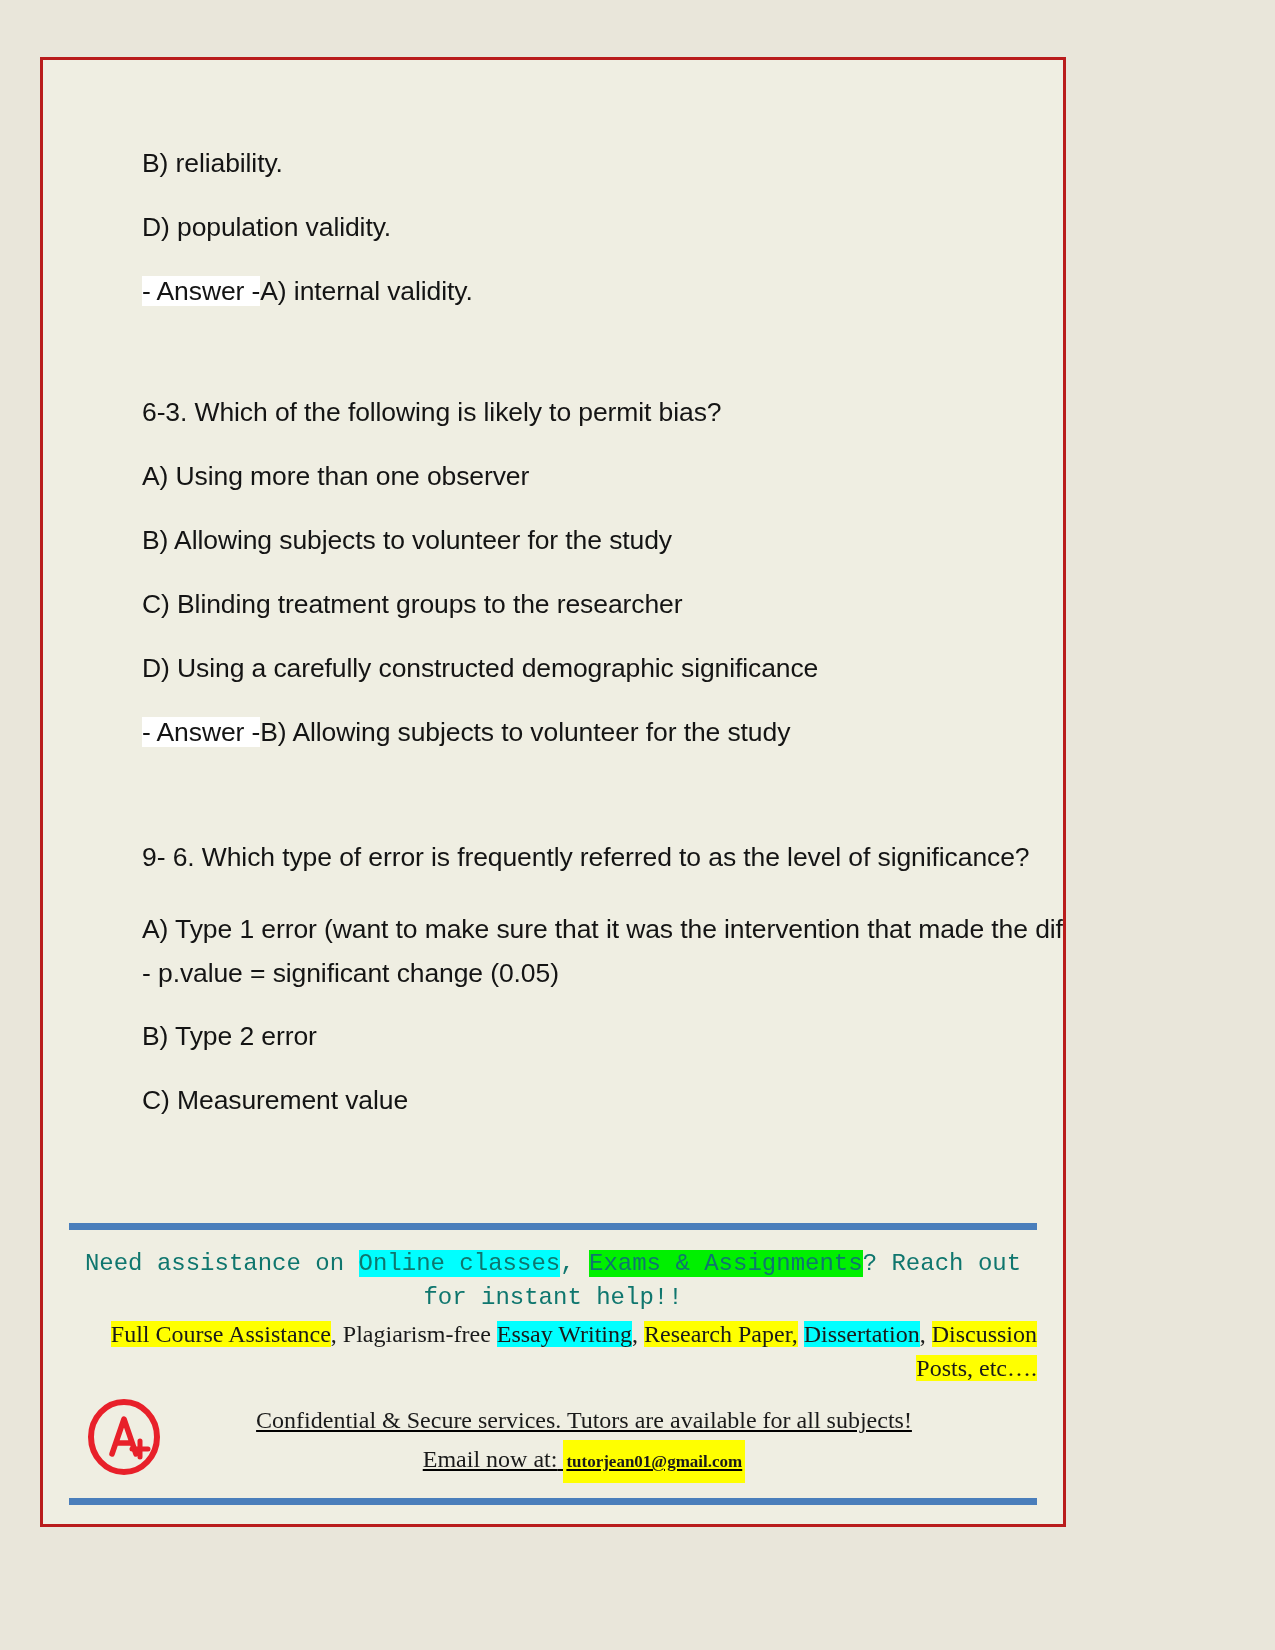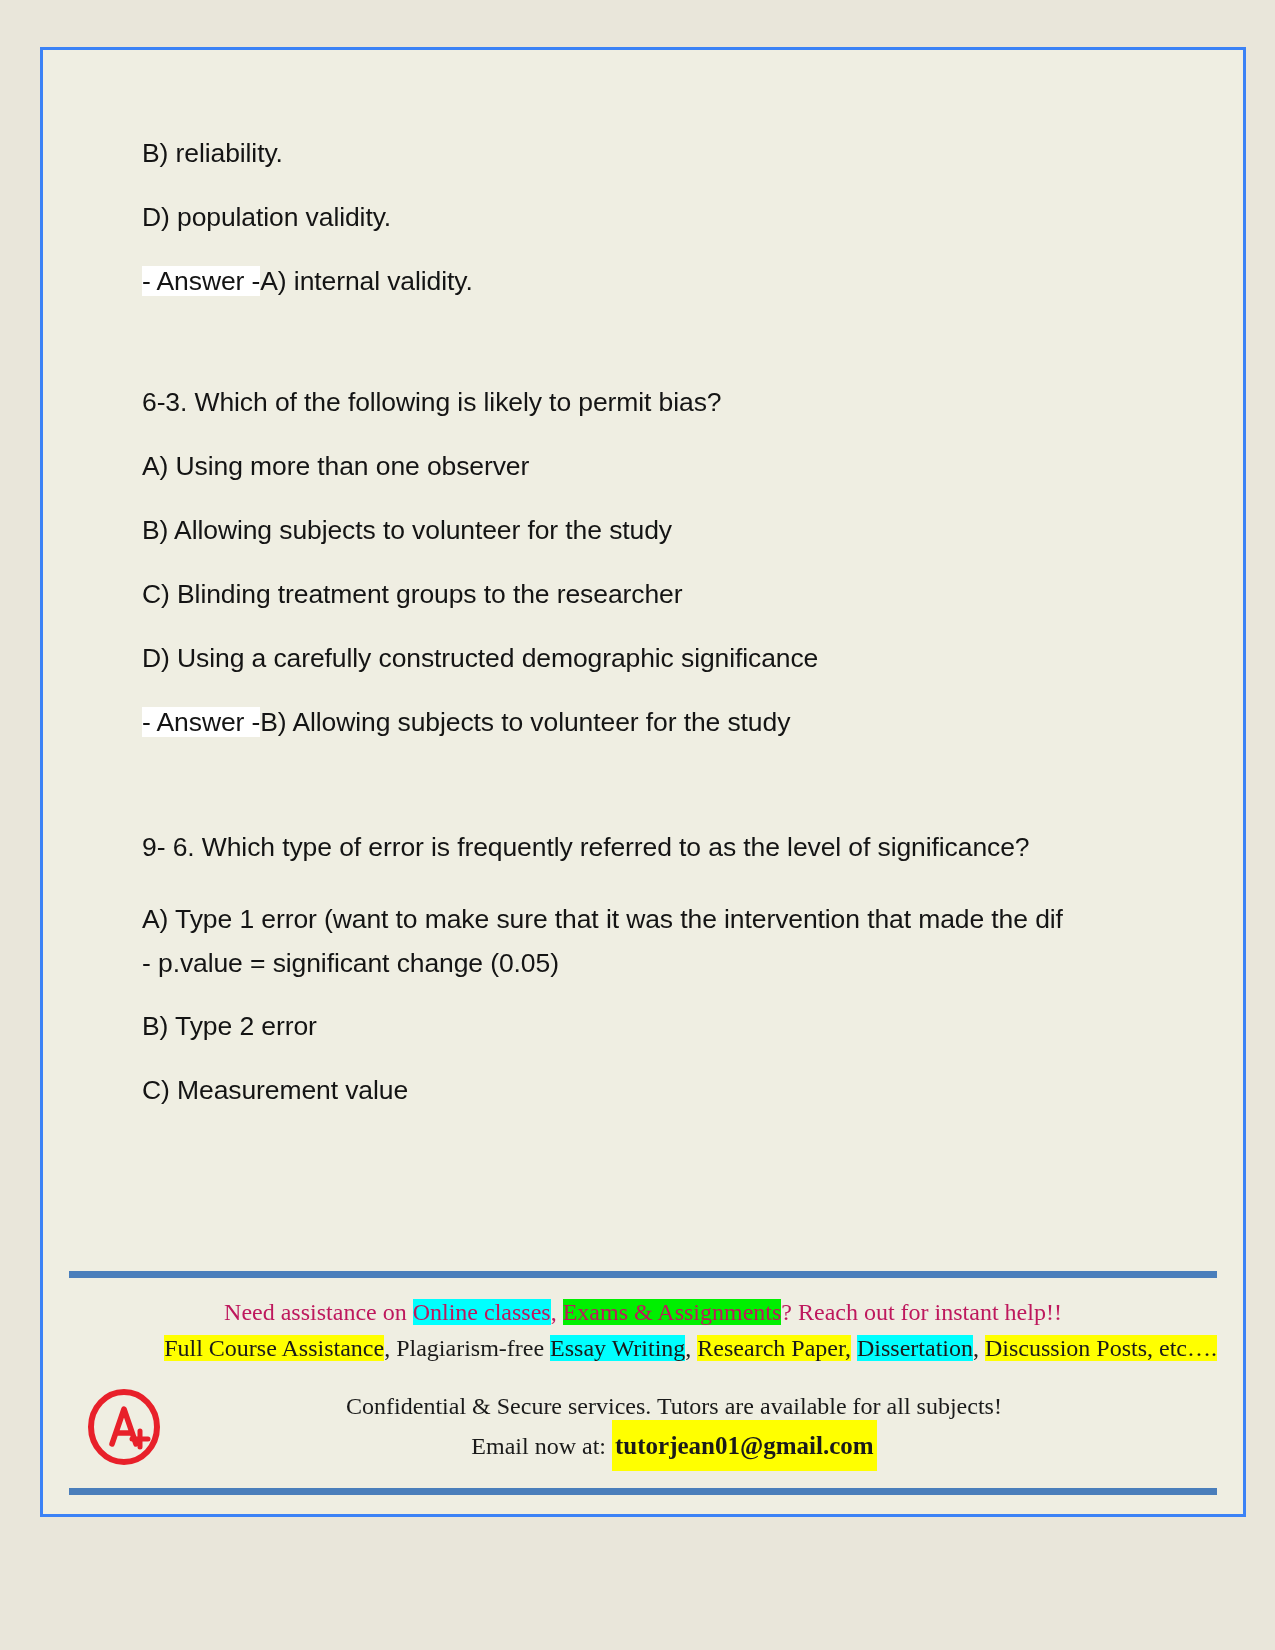--- a/index.html
+++ b/index.html
@@ -10,25 +10,25 @@
   body {
     width: 1275px;
     height: 1650px;
     font-family: "Liberation Sans", sans-serif;
     overflow: hidden;
   }
 
   .page {
     position: absolute;
     left: 40px;
-    top: 47px;
-    width: 1206px;
+    top: 57px;
+    width: 1026px;
     height: 1470px;
     background: #efeee2;
-    border: 3px solid #3b82f6;
+    border: 3px solid #b91c1c;
     box-sizing: border-box;
   }
 
   .content {
     position: absolute;
     left: 99px;
     top: 90px;
     width: 930px;
   }
 
@@ -64,63 +64,64 @@
   }
   .rule {
     height: 7px;
     background: #4a7ebb;
     width: 100%;
   }
   .rule.top { margin-bottom: 17px; }
   .rule.bottom { margin-top: 21px; }
 
   .footer-text {
-    font-family: Liberation Serif, serif;
+    font-family: Liberation Mono, monospace;
     font-size: 24px;
-    color: #be185d;
+    color: #0f766e;
     text-align: center;
     line-height: 1.42;
   }
   .footer-line2 {
     font-family: "Liberation Serif", serif;
     font-size: 24px;
     color: #1a1a1a;
     text-align: right;
     line-height: 1.42;
     margin-top: 2px;
   }
   .hl-cyan { background: #00ffff; }
   .hl-green { background: #00f000; }
   .hl-yel { background: #ffff00; }
 
   .footer-bottom {
     display: flex;
-    align-items: center;
-    margin-top: 22px;
+    align-items: flex-end;
+    margin-top: 12px;
     padding-left: 10px;
+    text-decoration: underline;
   }
   .logo {
     width: 92px;
     flex: 0 0 92px;
     display: flex;
     align-items: center;
     justify-content: center;
   }
   .contact {
     flex: 1;
     text-align: center;
     font-family: "Liberation Serif", serif;
     font-size: 24px;
     color: #1a1a1a;
     line-height: 1.45;
     padding-right: 40px;
   }
   .email {
     font-weight: bold;
-    font-size: 25px;
+    font-size: 17px;
     background: #ffff00;
     padding: 12px 3px;
   }
   .email-row { margin-top: 4px; }
 </style>
 </head>
 <body>
 
 <div class="page">
 

